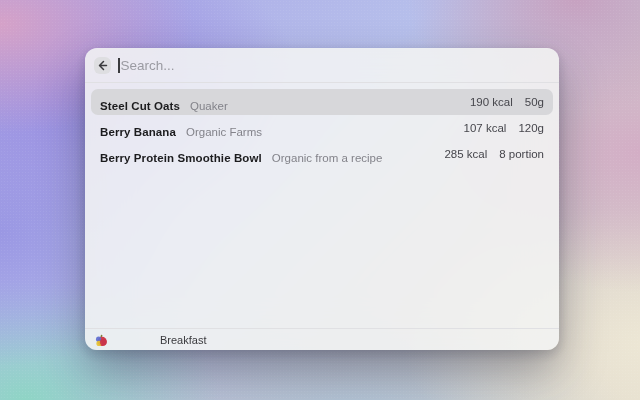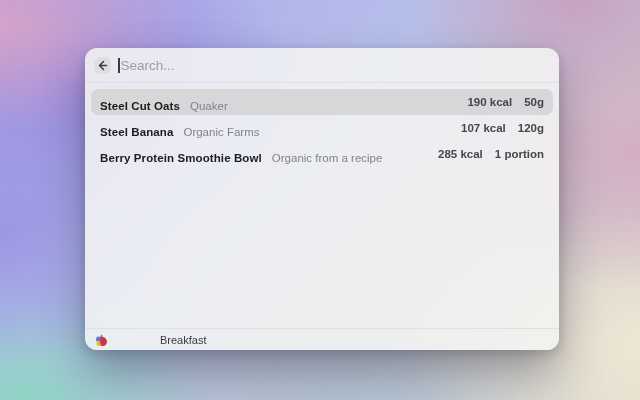--- a/index.html
+++ b/index.html
@@ -114,21 +114,20 @@
     font-size: 11.5px;
     color: #83838a;
     white-space: nowrap;
     margin-top: 8px;
   }
   .row-right { display: flex; align-items: baseline; gap: 12px; flex: 0 0 auto; }
   .row-calories, .row-amount {
     font-size: 11.5px;
     color: #46464c;
     white-space: nowrap;
-    font-weight: bold;
   }
 
   .window-spacer { flex: 1 1 auto; }
 
   .footer {
     flex: 0 0 auto;
     height: 22px;
     border-top: 1px solid #e0e0e3;
     display: flex;
     align-items: center;
@@ -169,37 +168,37 @@
         <span class="row-subtitle">Quaker</span>
       </div>
       <div class="row-right">
         <span class="row-calories">190 kcal</span>
         <span class="row-amount">50g</span>
       </div>
     </div>
 
     <div class="result-row">
       <div class="row-left">
-        <span class="row-name">Steel Banana</span>
+        <span class="row-name">Berry Banana</span>
         <span class="row-subtitle">Organic Farms</span>
       </div>
       <div class="row-right">
         <span class="row-calories">107 kcal</span>
         <span class="row-amount">120g</span>
       </div>
     </div>
 
     <div class="result-row">
       <div class="row-left">
         <span class="row-name">Berry Protein Smoothie Bowl</span>
         <span class="row-subtitle">Organic from a recipe</span>
       </div>
       <div class="row-right">
         <span class="row-calories">285 kcal</span>
-        <span class="row-amount">1 portion</span>
+        <span class="row-amount">8 portion</span>
       </div>
     </div>
 
   </div>
 
   <div class="window-spacer"></div>
 
   <div class="footer">
     <span class="app-icon">
       <svg width="13" height="13" viewBox="0 0 13 13">

